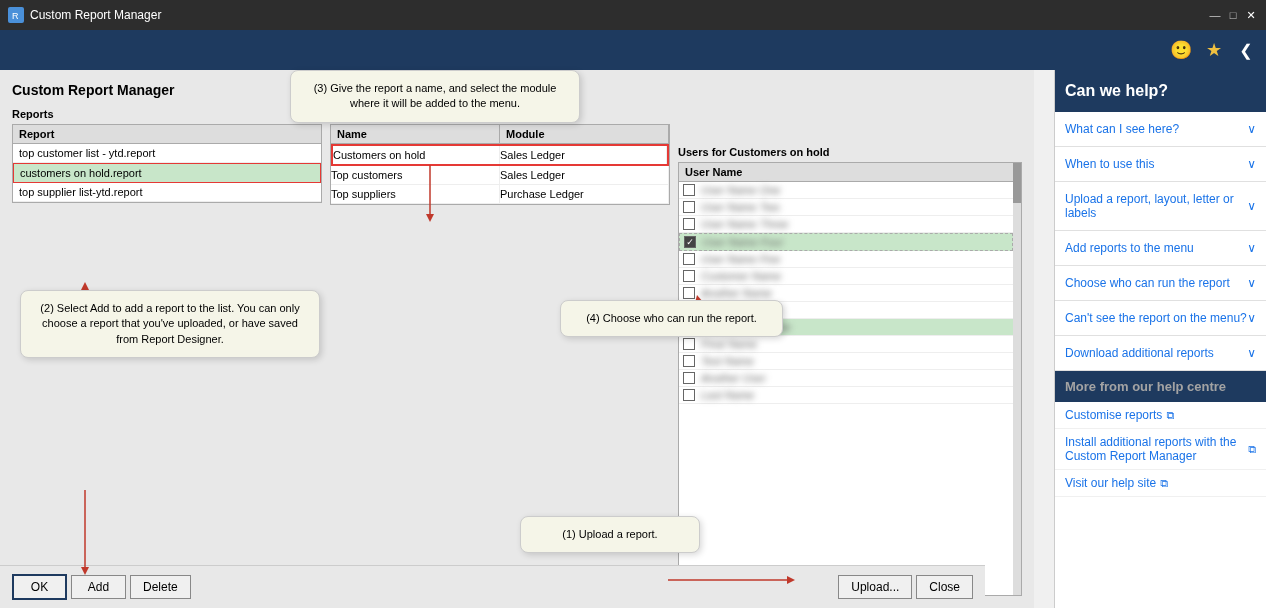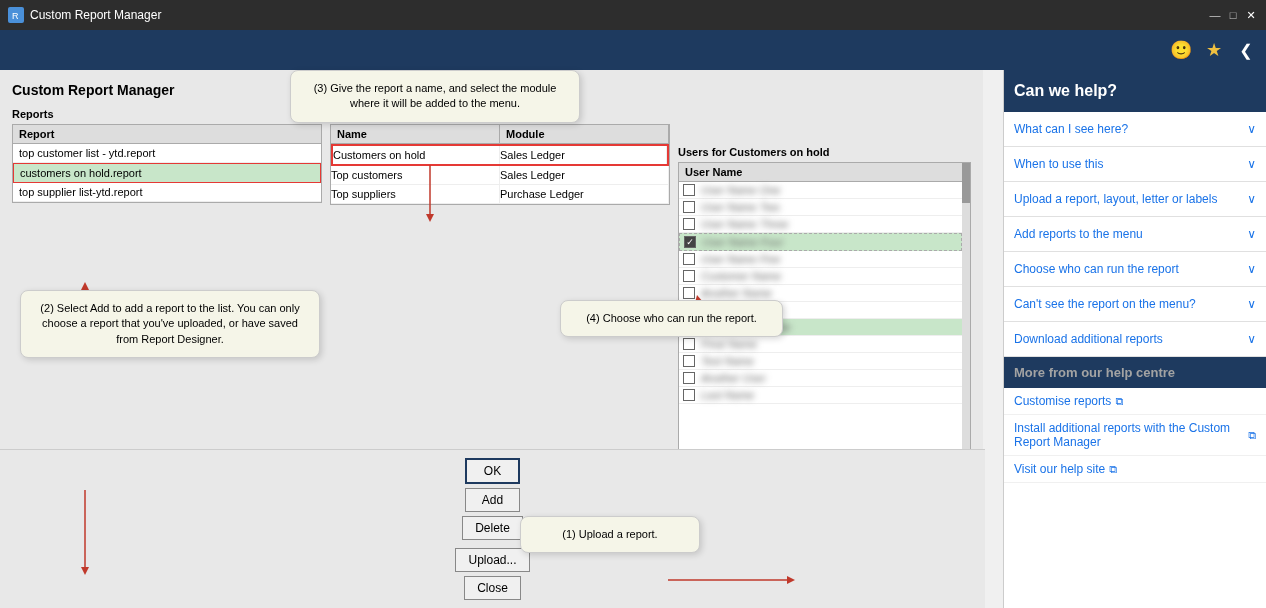--- a/index.html
+++ b/index.html
@@ -187,21 +187,21 @@
       cursor: pointer;
       min-width: 55px;
       text-align: center;
     }
     .btn.primary {
       border: 2px solid #1e3a5f;
     }
 
     
     .sidebar {
-      width: 263px;
+      width: 212px;
       background: #ffffff;
       border-left: 1px solid #ccc;
       display: flex;
       flex-direction: column;
       overflow-y: auto;
       margin-left: 20px;
     }
     .sidebar-header {
       background: #1e3a5f;
       color: white;
@@ -541,21 +541,21 @@
         <span class="external-icon">⧉</span>
       </a>
 
       <a class="sidebar-link">
         <span>Visit our help site</span>
         <span class="external-icon">⧉</span>
       </a>
     </div>
   </div>
 
-  <div class="bottom-bar" style="position:absolute; bottom:0; left:0; width:985px; display:flex; align-items:center; gap:4px; background:#e8e8e8; padding:8px 12px; border-top:1px solid #ccc;flex-direction:column;">
+  <div class="bottom-bar" style="position:absolute; bottom:0; left:0; width:985px; display:flex; align-items:center; gap:4px; background:#e8e8e8; padding:8px 12px; border-top:1px solid #ccc;">
     <button class="btn primary">OK</button>
     <button class="btn">Add</button>
     <button class="btn">Delete</button>
     <div style="flex:1;"></div>
     <button class="btn">Upload...</button>
     <button class="btn">Close</button>
   </div>
 
 </div>
 

